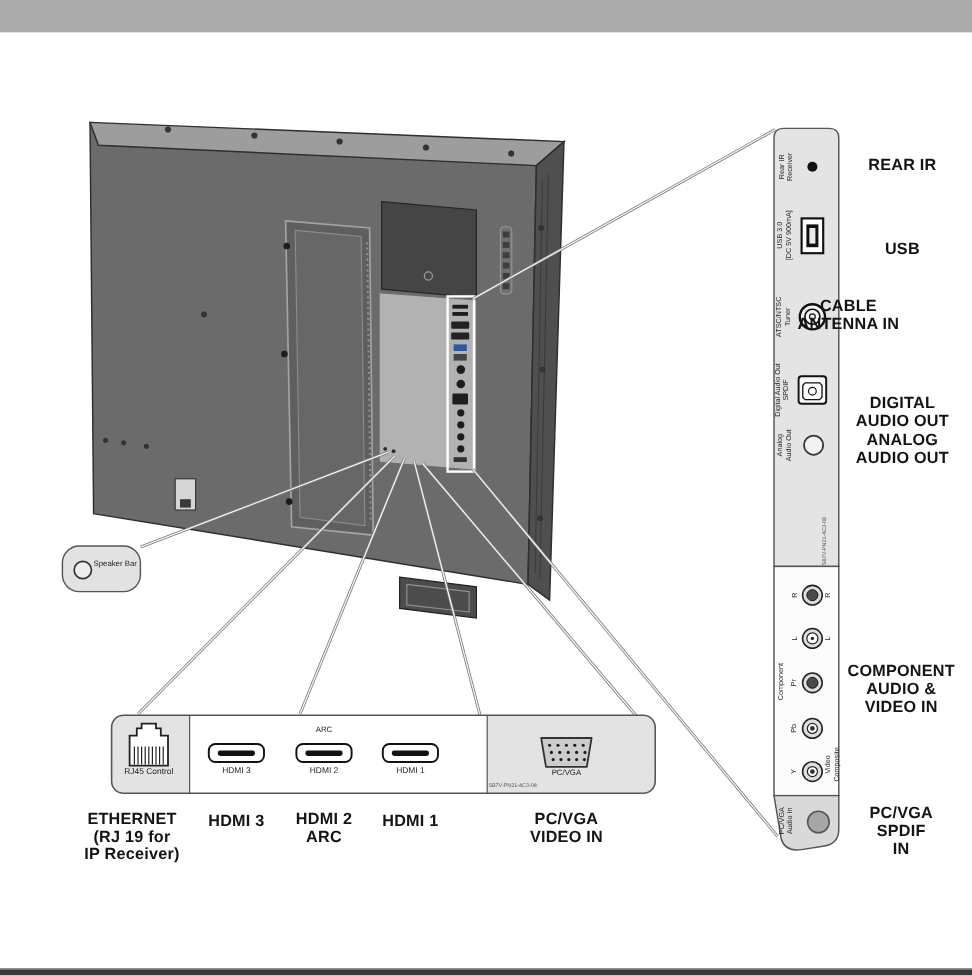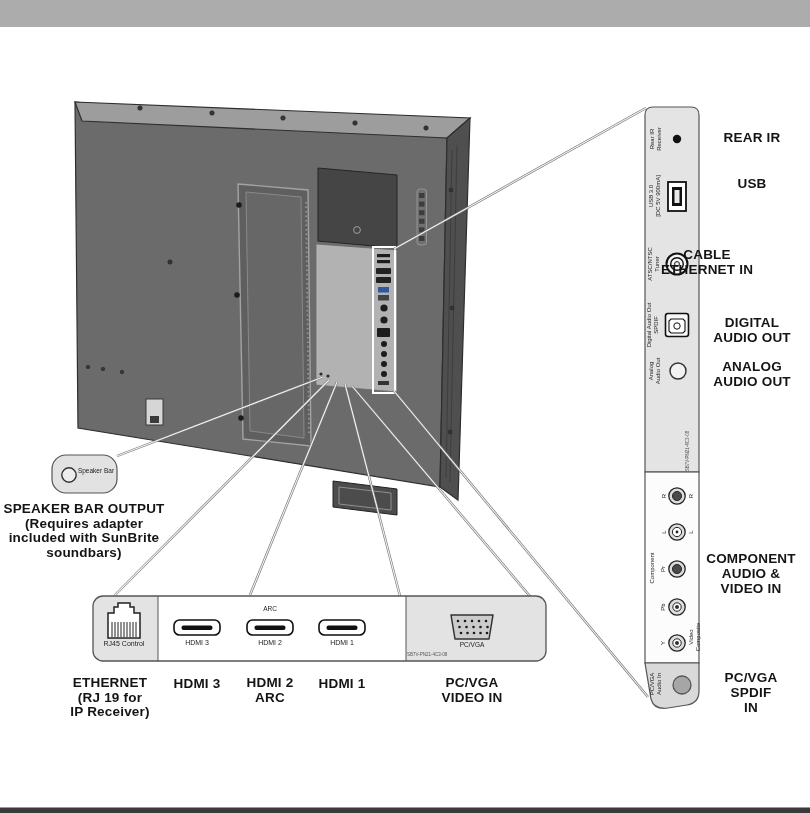--- a/index.html
+++ b/index.html
@@ -242,26 +242,20 @@
             <circle cx="487" cy="633" r="1.3"></circle>
         </g>
       </g>
     </g>
   </svg>
 
   <div class="plabel s" style="left:96px;top:467px;">
     <span class="ln">Speaker</span>
     <span class="ln">Bar</span>
   </div>
-  <div class="cap lh14" style="left:84px;top:502px;">
-    <span class="ln">SPEAKER BAR OUTPUT</span>
-    <span class="ln">(Requires adapter</span>
-    <span class="ln">included with SunBrite</span>
-    <span class="ln">soundbars)</span>
-  </div>
 
   <div class="vlabel" style="left:656px;top:139px;">
     <span class="ln">Rear IR</span>
     <span class="ln">Receiver</span>
   </div>
   <div class="vlabel" style="left:655px;top:196px;">
     <span class="ln">USB 3.0</span>
     <span class="ln">[DC 5V 900mA]</span>
   </div>
   <div class="vlabel" style="left:654px;top:264px;">
@@ -289,26 +283,26 @@
   <div class="vlabel" style="left:695px;top:637px;">
     <span class="ln">Video</span>
     <span class="ln">Composite</span>
   </div>
   <div class="vlabel" style="left:656px;top:684px;">
     <span class="ln">PC/VGA</span>
     <span class="ln">Audio In</span>
   </div>
 
   <div class="cap" style="left:752px;top:130px;">REAR IR</div>
-  <div class="cap" style="left:752px;top:176px;">USB</div>
+  <div class="cap" style="left:752px;top:200px;">USB</div>
   <div class="cap" style="left:707px;top:247px;">
     <span class="ln">CABLE</span>
-    <span class="ln">ETHERNET IN</span>
-  </div>
-  <div class="cap" style="left:752px;top:315px;text-align:center;">
+    <span class="ln">ANTENNA IN</span>
+  </div>
+  <div class="cap" style="left:752px;top:328px;text-align:center;">
     <span class="ln">DIGITAL</span>
     <span class="ln">AUDIO OUT</span>
   </div>
   <div class="cap" style="left:752px;top:359px;">
     <span class="ln">ANALOG</span>
     <span class="ln">AUDIO OUT</span>
   </div>
   <div class="cap" style="left:751px;top:551px;">
     <span class="ln">COMPONENT</span>
     <span class="ln">AUDIO &amp;</span>

